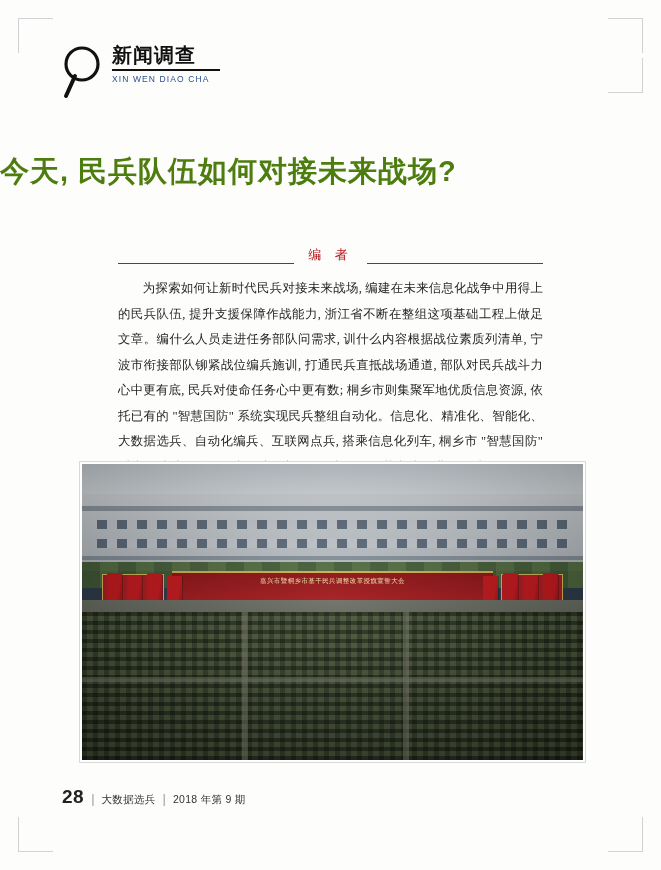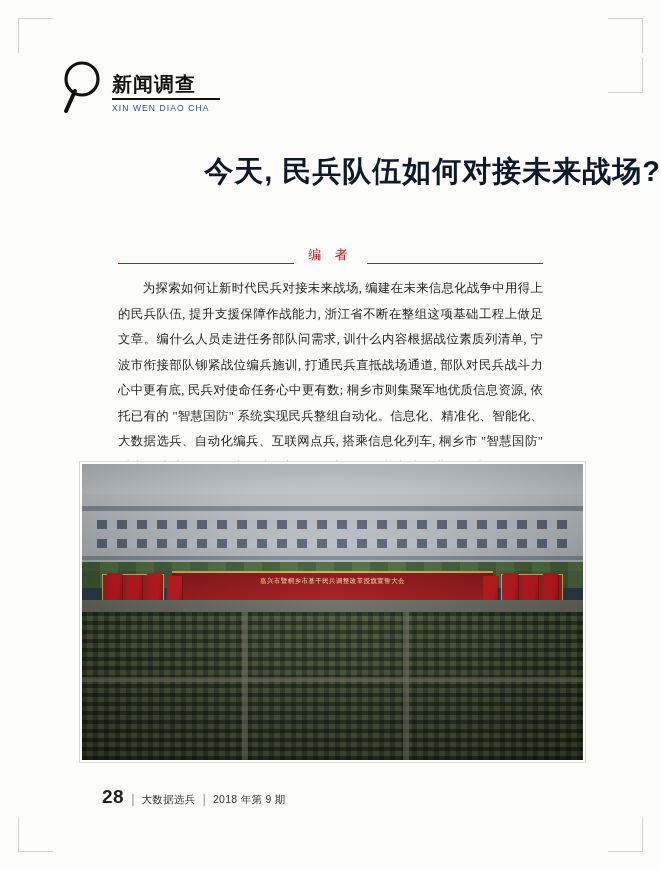--- a/index.html
+++ b/index.html
@@ -48,23 +48,22 @@
   .corner-br {
     right: 18px; bottom: 18px;
     width: 34px; height: 34px;
     border-left: none; border-top: none;
   }
 
   
   .column-head {
     position: absolute;
     left: 62px;
-    top: 55px;
+    top: 44px;
     display: flex;
-    align-items: flex-end;
     height: 60px;
   }
   .magnifier {
     width: 46px;
     height: 56px;
     position: relative;
     flex: none;
   }
   .magnifier svg { display: block; }
   .col-titles {
@@ -90,25 +89,25 @@
     font-size: 8.5px;
     color: #2a4f8f;
     letter-spacing: 1.1px;
   }
 
   
   .headline {
     position: absolute;
     left: 0; right: 0;
     top: 152px;
-    text-align: right;
+    text-align: left;
     font-family: "Liberation Sans", "DejaVu Sans", sans-serif;
     font-size: 29px;
     font-weight: bold;
-    color: #0f172a;
+    color: #4d7c0f;
     letter-spacing: 1px;
   }
 
   
   .editor-label-wrap {
     position: absolute;
     left: 118px;
     right: 118px;
     top: 246px;
     display: flex;
@@ -235,21 +234,20 @@
   }
 
   
   .footer {
     position: absolute;
     left: 62px;
     bottom: 62px;
     display: flex;
     align-items: baseline;
     font-family: "Liberation Sans", "DejaVu Sans", sans-serif;
-    margin-left: 40px;
   }
   .page-no {
     font-size: 19px;
     font-weight: bold;
     color: #222;
     letter-spacing: .5px;
   }
   .footer-sep {
     margin: 0 7px;
     color: #9aa0a6;

